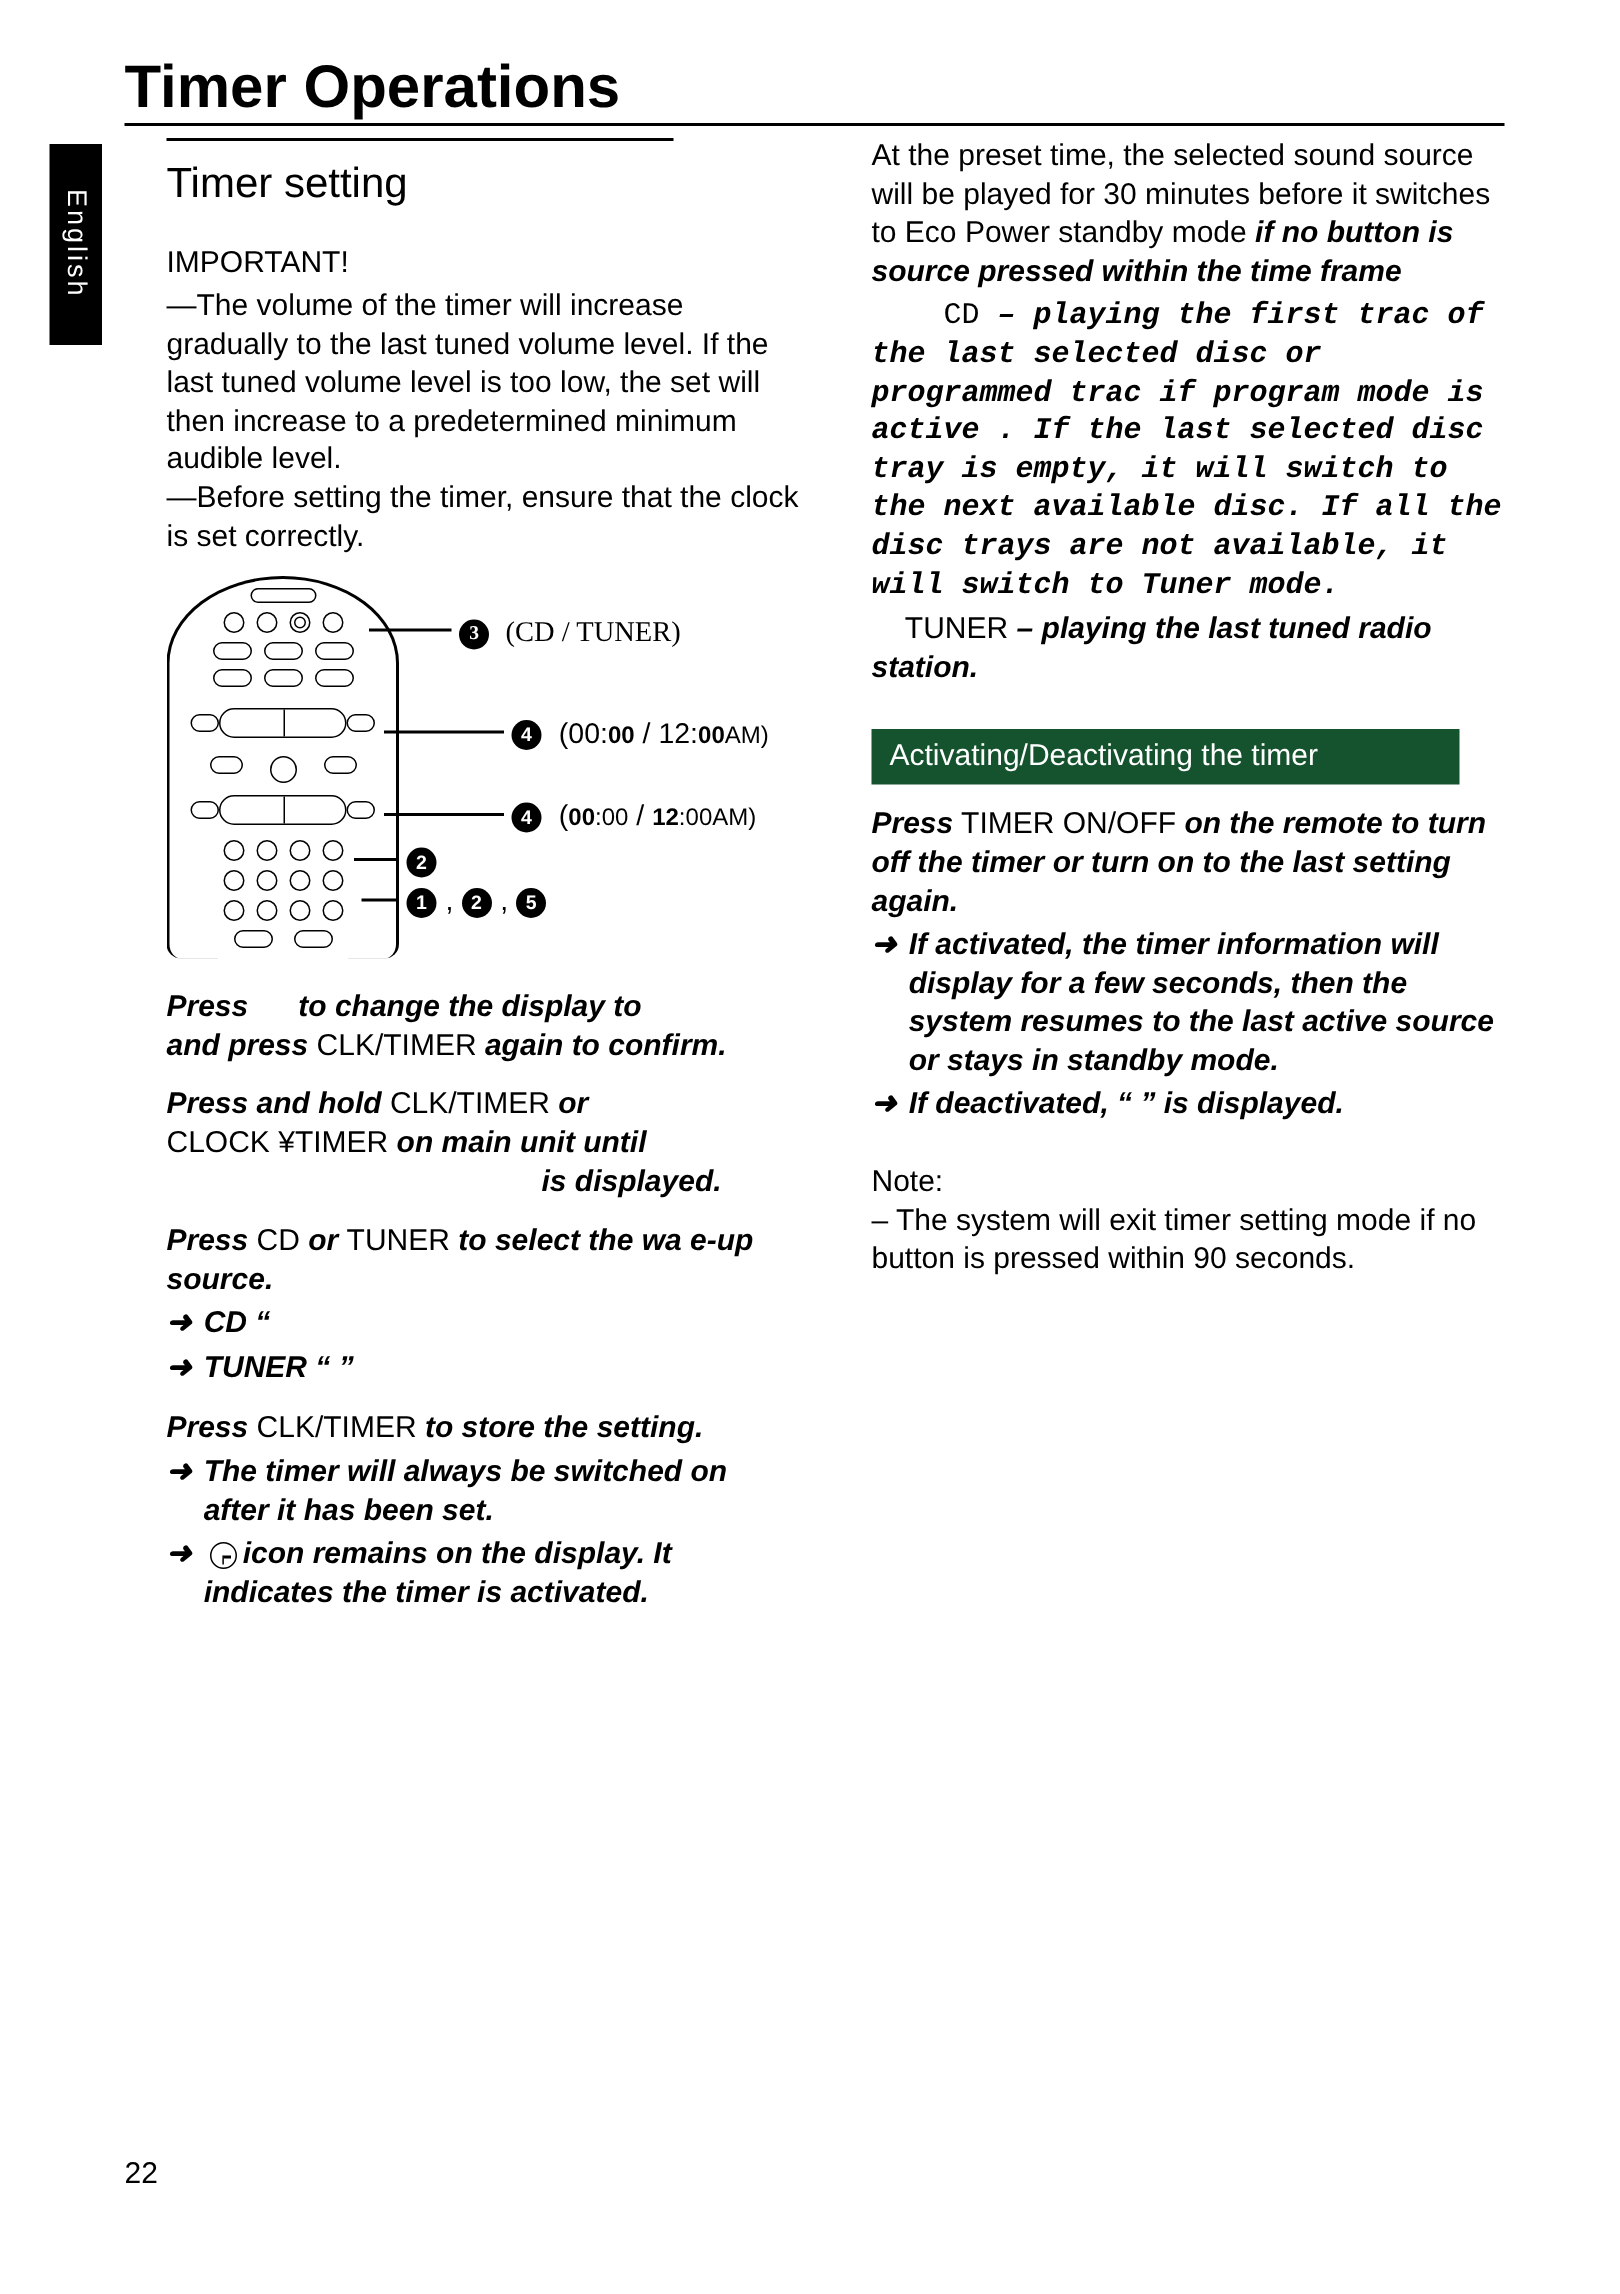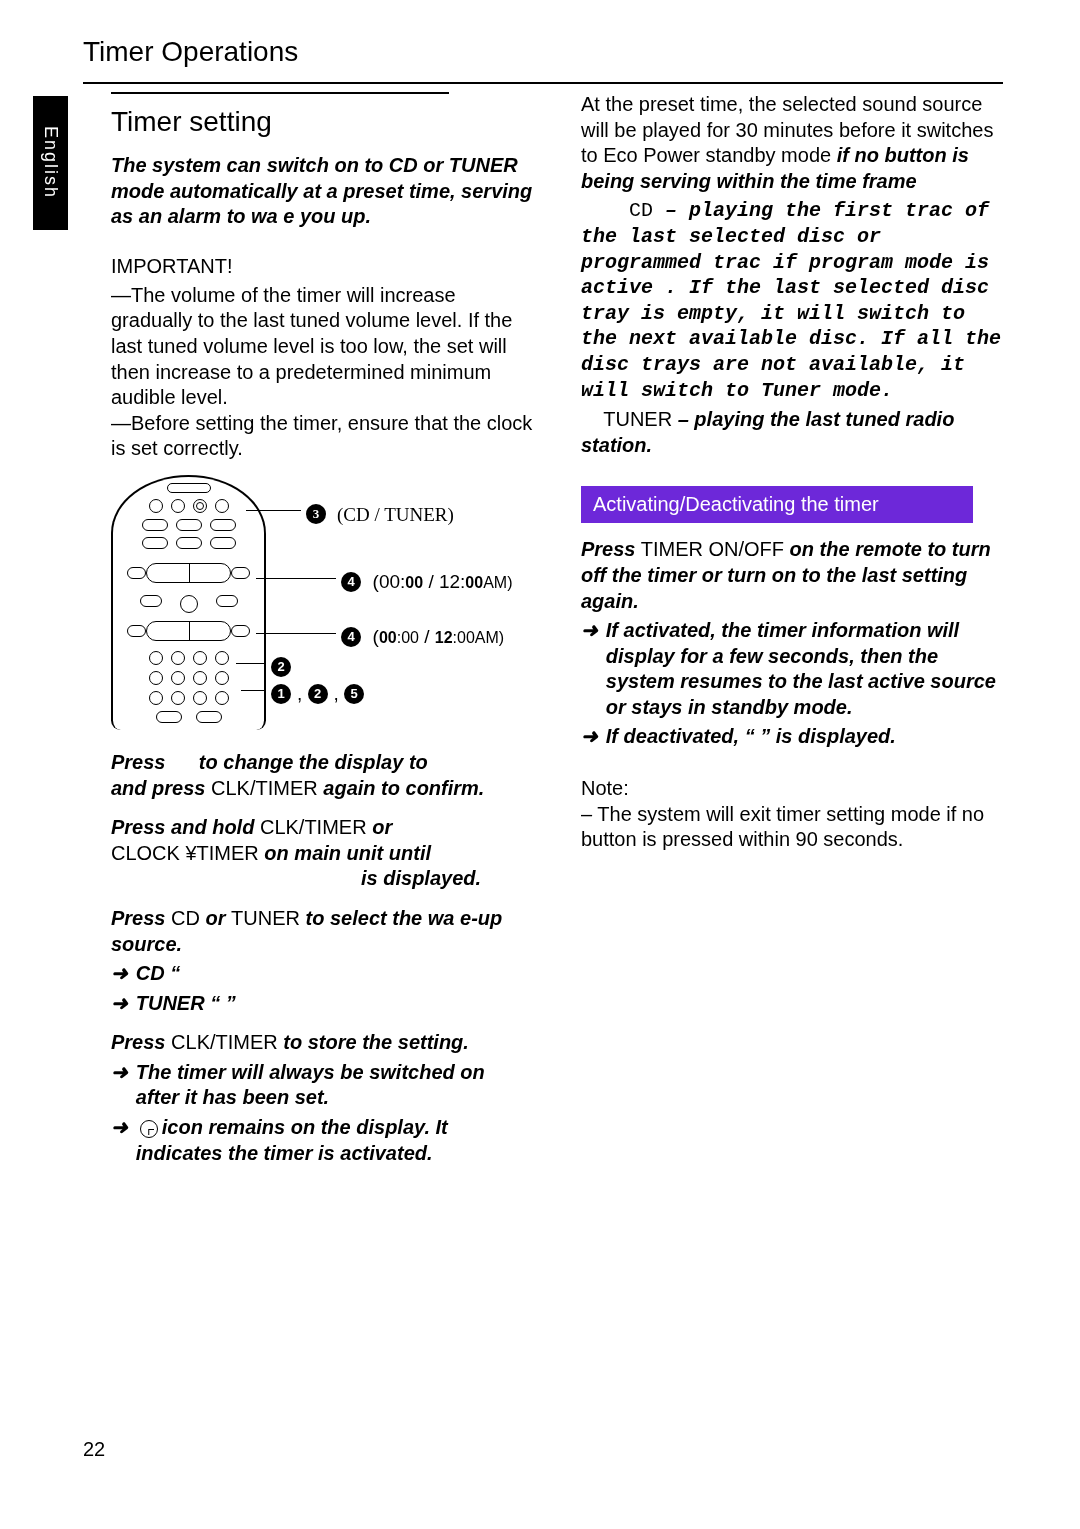--- a/index.html
+++ b/index.html
@@ -5,22 +5,22 @@
   * { box-sizing: border-box; margin: 0; padding: 0; }
   body {
     width: 1080px;
     height: 1529px;
     background: #fff;
     font-family: Arial, Helvetica, sans-serif;
     color: #000;
     position: relative;
   }
   .page-title {
-    font-size: 28px;
-    font-weight: 400;
+    font-size: 40px;
+    font-weight: 700;
     position: absolute;
     left: 83px;
     top: 36px;
   }
   .title-rule {
     position: absolute;
     left: 83px;
     top: 82px;
     width: 920px;
     height: 2px;
@@ -108,21 +108,21 @@
   .step-block .inner { font-size: 20px; line-height: 1.28; }
   .step-sub { font-size: 20px; line-height: 1.28; margin-top:4px; display:flex; gap:8px; }
   .step-sub .arrow { font-weight:bold; font-style:italic;}
   .clock-icon {
     display:inline-block; width:18px; height:18px; border:1.5px solid #000; border-radius:50%;
     position:relative; vertical-align:middle; margin:0 4px;
   }
   .clock-icon::before { content:""; position:absolute; left:50%; top:50%; width:1.5px; height:6px; background:#000; transform-origin:top; transform:translateX(-50%);}
   .clock-icon::after { content:""; position:absolute; left:50%; top:50%; height:1.5px; width:5px; background:#000; transform-origin:left;}
   .grey-header {
-    background:#6d28d9; color:#fff; font-size:20px; padding:6px 12px; margin-top:28px; margin-bottom:14px;
+    background:#14532d; color:#fff; font-size:20px; padding:6px 12px; margin-top:28px; margin-bottom:14px;
     width: 392px;
   }
   .page-number {
     position:absolute; left:83px; top:1438px; font-size:20px;
   }
   .timefmt .big { font-size:16px; font-weight:bold;}
   .timefmt .small { font-size:16px;}
 </style>
 </head>
 <body>
@@ -133,21 +133,20 @@
 <div class="language-tab">
     <span>English</span>
   </div>
 
 <div class="columns">
 
   <div class="col">
     <div class="section-rule"></div>
     <h2 class="section-title">Timer setting</h2>
 
-    <p class="para bold-italic">The system can switch on to CD or TUNER mode automatically at a preset time, serving as an alarm to wa e you up.</p>
 
     <p class="important-head">IMPORTANT!</p>
     <p class="para">—The volume of the timer will increase gradually to the last tuned volume level. If the last tuned volume level is too low, the set will then increase to a predetermined minimum audible level.</p>
     <p class="para">—Before setting the timer, ensure that the clock is set correctly.</p>
 
     <div class="diagram">
       <div class="remote-body">
         <div style="position:absolute; left:50%; top:6px; transform:translateX(-50%); width:44px; height:10px; border:1.5px solid #000; border-radius:5px;"></div>
         <div class="btn-row" style="top:22px;">
             <div class="circ"></div>
@@ -278,21 +277,21 @@
       <div class="step-sub">
           <span class="arrow">➜</span>
           <span class="bold-italic"><span class="clock-icon"></span><span>icon remains on the display. It indicates the timer is activated.</span></span>
         </div>
     </div>
 
   </div>
 
   <div class="col">
     <p class="para">
-      <span>At the preset time, the selected sound source will be played for 30 minutes before it switches to Eco Power standby mode</span> <span class="bold-italic">if no button is being serving within the time frame</span>
+      <span>At the preset time, the selected sound source will be played for 30 minutes before it switches to Eco Power standby mode</span> <span class="bold-italic">if no button is source pressed within the time frame</span>
     </p>
     <p class="para" style="margin-top:4px;font-family:Liberation Mono, monospace;">
       &nbsp;&nbsp;&nbsp;&nbsp;<span>CD</span><span class="bold-italic"> – playing the first trac   of the last selected disc or programmed trac    if program mode is active .  If the last selected disc tray is empty, it will switch to the next available disc.  If all the disc trays are not available, it will switch to Tuner mode.</span>
     </p>
     <p class="para" style="margin-top:4px;">
       &nbsp;&nbsp;&nbsp;&nbsp;<span>TUNER</span> <span class="bold-italic">– playing the last tuned radio station.</span>
     </p>
 
     <div class="grey-header">Activating/Deactivating the timer</div>
 

